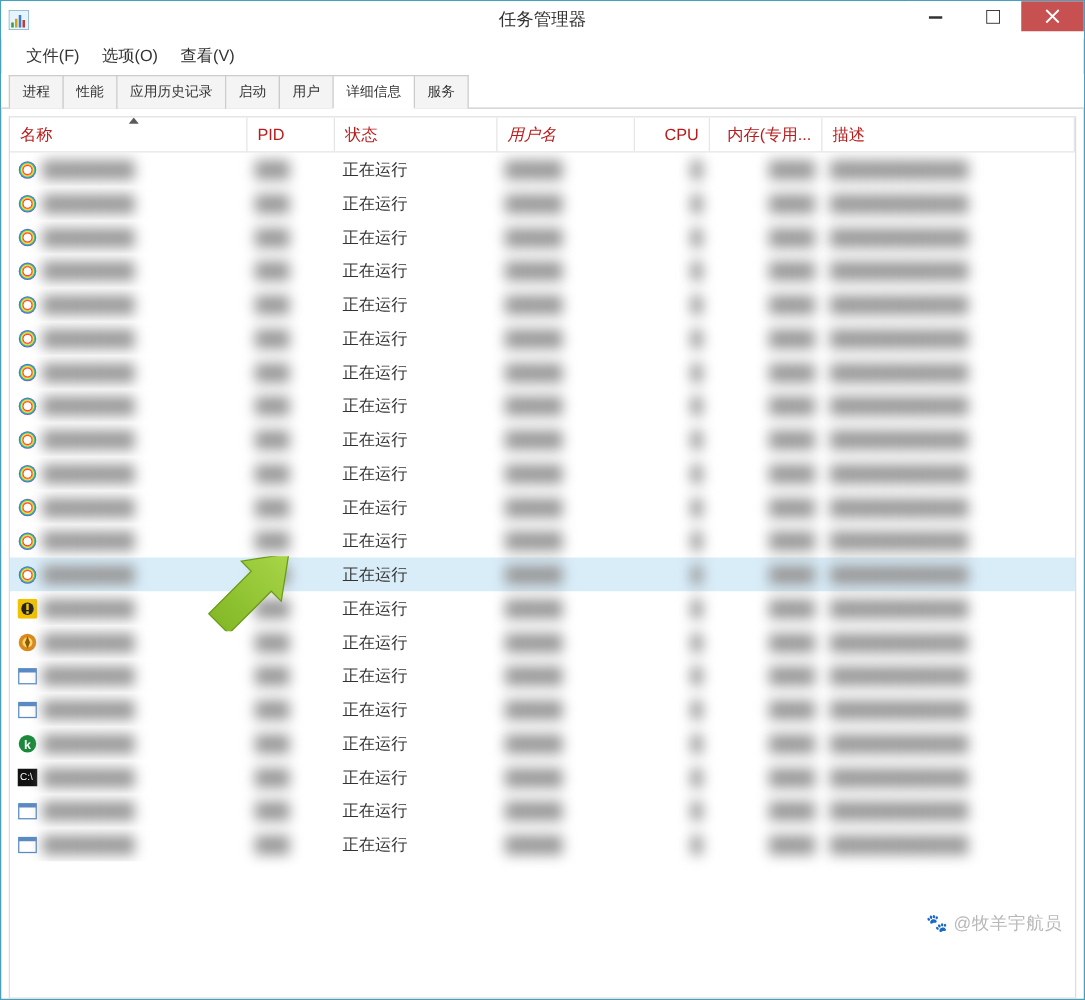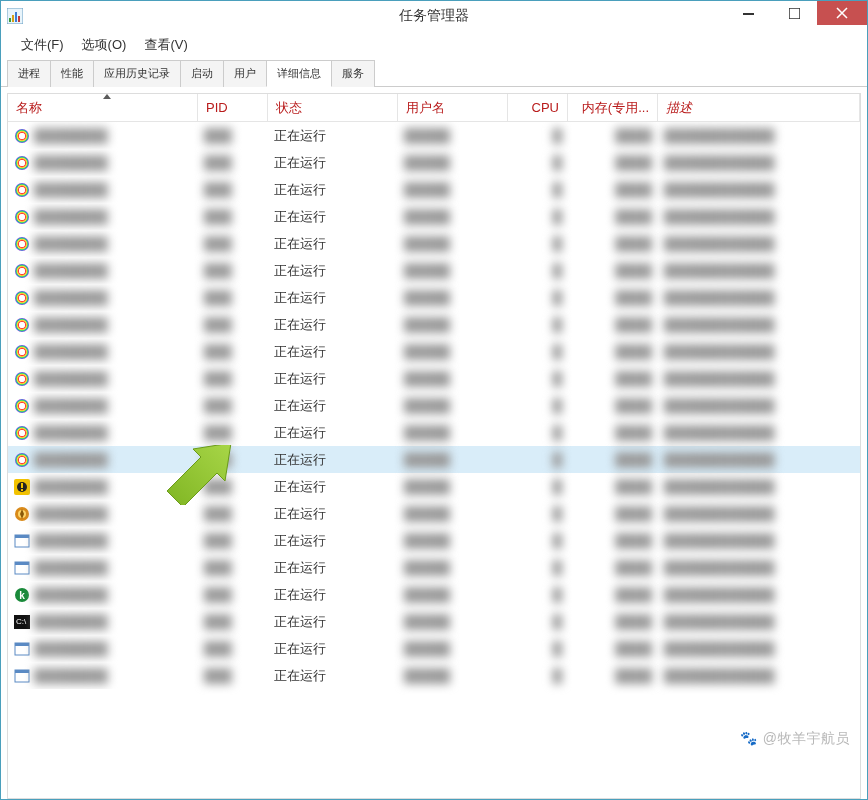--- a/index.html
+++ b/index.html
@@ -30,24 +30,24 @@
 .th.sorted::after { content: ""; position: absolute; top: 0; left: 95px; border-left: 4px solid transparent; border-right: 4px solid transparent; border-bottom: 5px solid #5b5b5b; }
 
 .tbody { flex: 1; overflow-y: scroll; overflow-x: hidden; font-size: 13px; color: #333; position: relative; }
 .row { display: flex; height: 27px; align-items: center; cursor: pointer; }
 .row.selected { background: #d9edf9; }
 .cell { padding: 2px 6px; height: 100%; display: flex; align-items: center; overflow: hidden; white-space: nowrap; }
 
 .col-name  { width: 190px; }
 .col-pid   { width: 70px; }
 .col-status{ width: 130px; }
-.col-user  { width: 110px; }
+.col-user  { width: 110px; font-style: italic; }
 .col-cpu   { width: 60px; text-align: right; justify-content: flex-end; }
 .col-mem   { width: 90px; text-align: left; justify-content: flex-end; }
-.col-desc  { flex: 1; font-style: italic; }
+.col-desc  { flex: 1; }
 
 .proc-icon { width: 16px; height: 16px; margin-right: 4px; flex-shrink: 0; }
 .blur { filter: blur(5px); color: #999; }
 
 .footer { height: 46px; border-top: 1px solid #ddd; display: flex; align-items: center; justify-content: space-between; padding: 0 12px; font-size: 13px; background: #fff; }
 .fewer { display: flex; align-items: center; gap: 6px; cursor: pointer; color: #333; }
 .fewer .circ { width: 18px; height: 18px; border: 1px solid #888; border-radius: 50%; display: flex; align-items: center; justify-content: center; font-size: 10px; }
 .end-btn { padding: 4px 14px; border: 1px solid #ccc; background: #f4f4f4; filter: blur(2px); color: #555; }
 
 .arrow-overlay { position: absolute; left: 158px; top: 358px; width: 80px; height: 60px; pointer-events: none; z-index: 100; }

